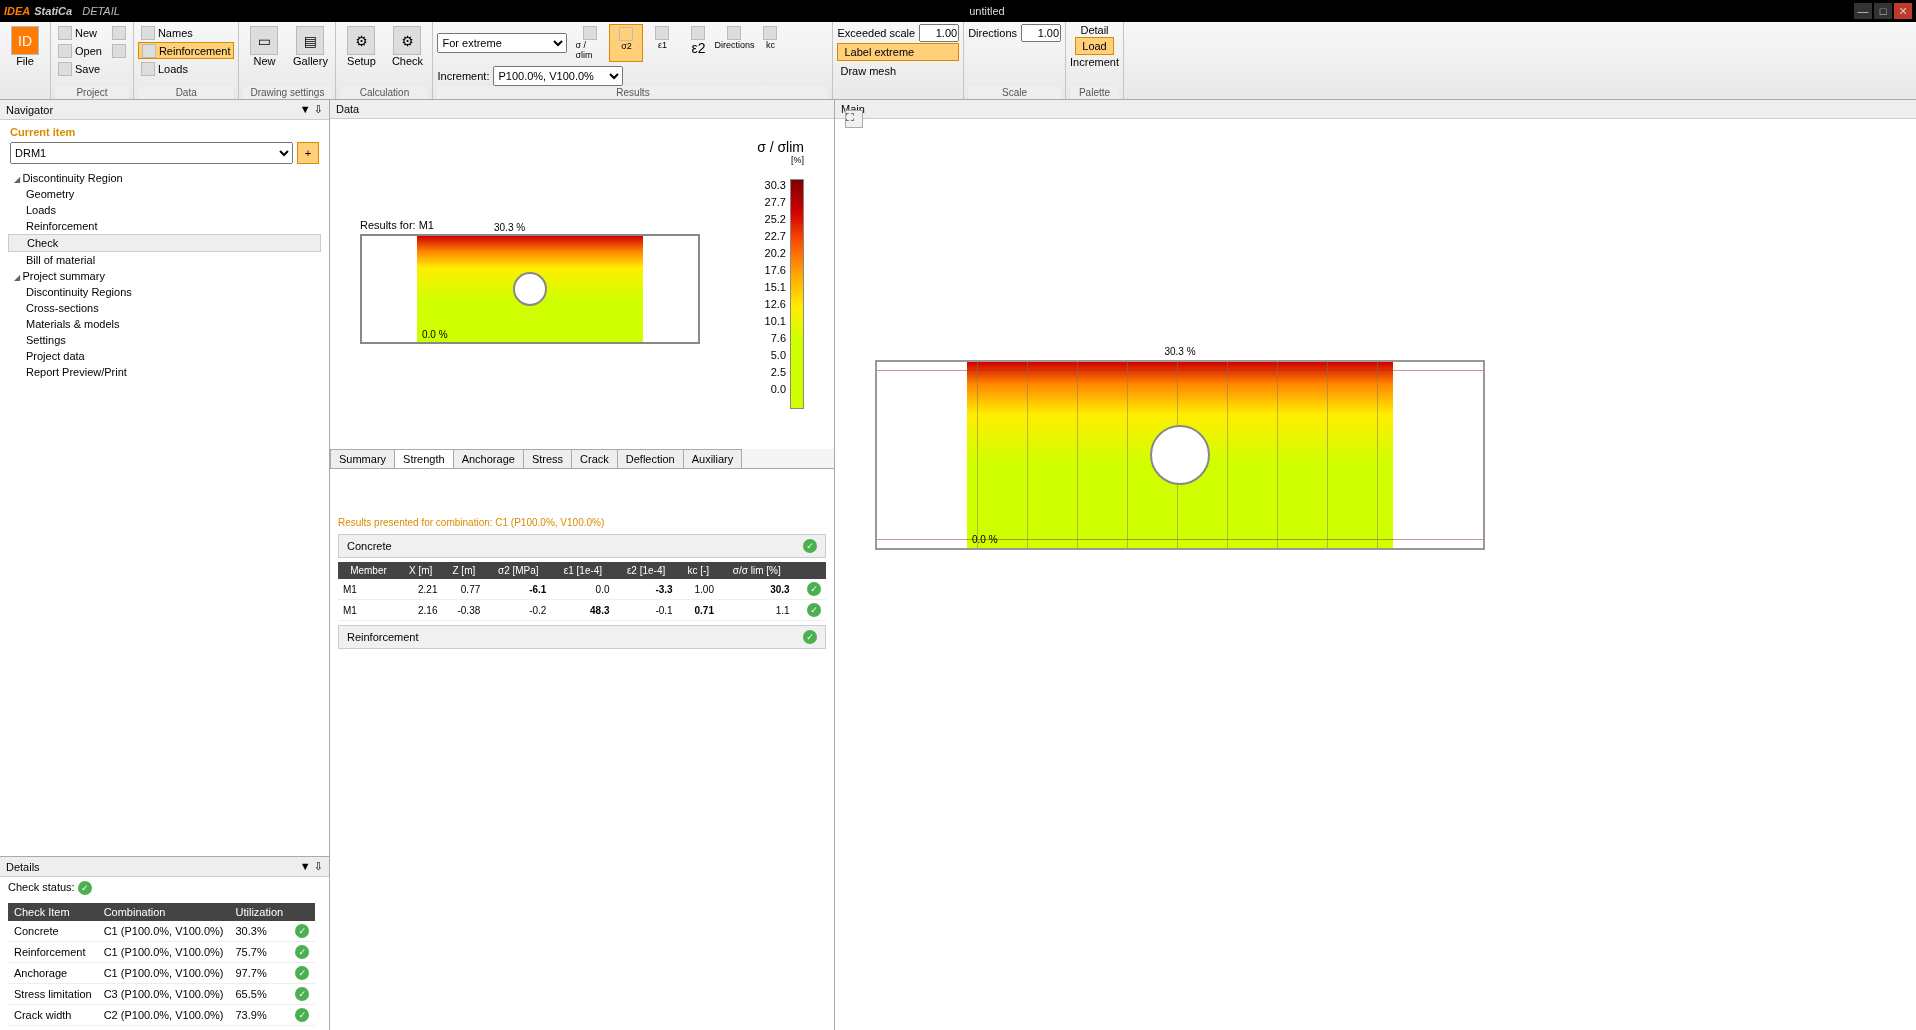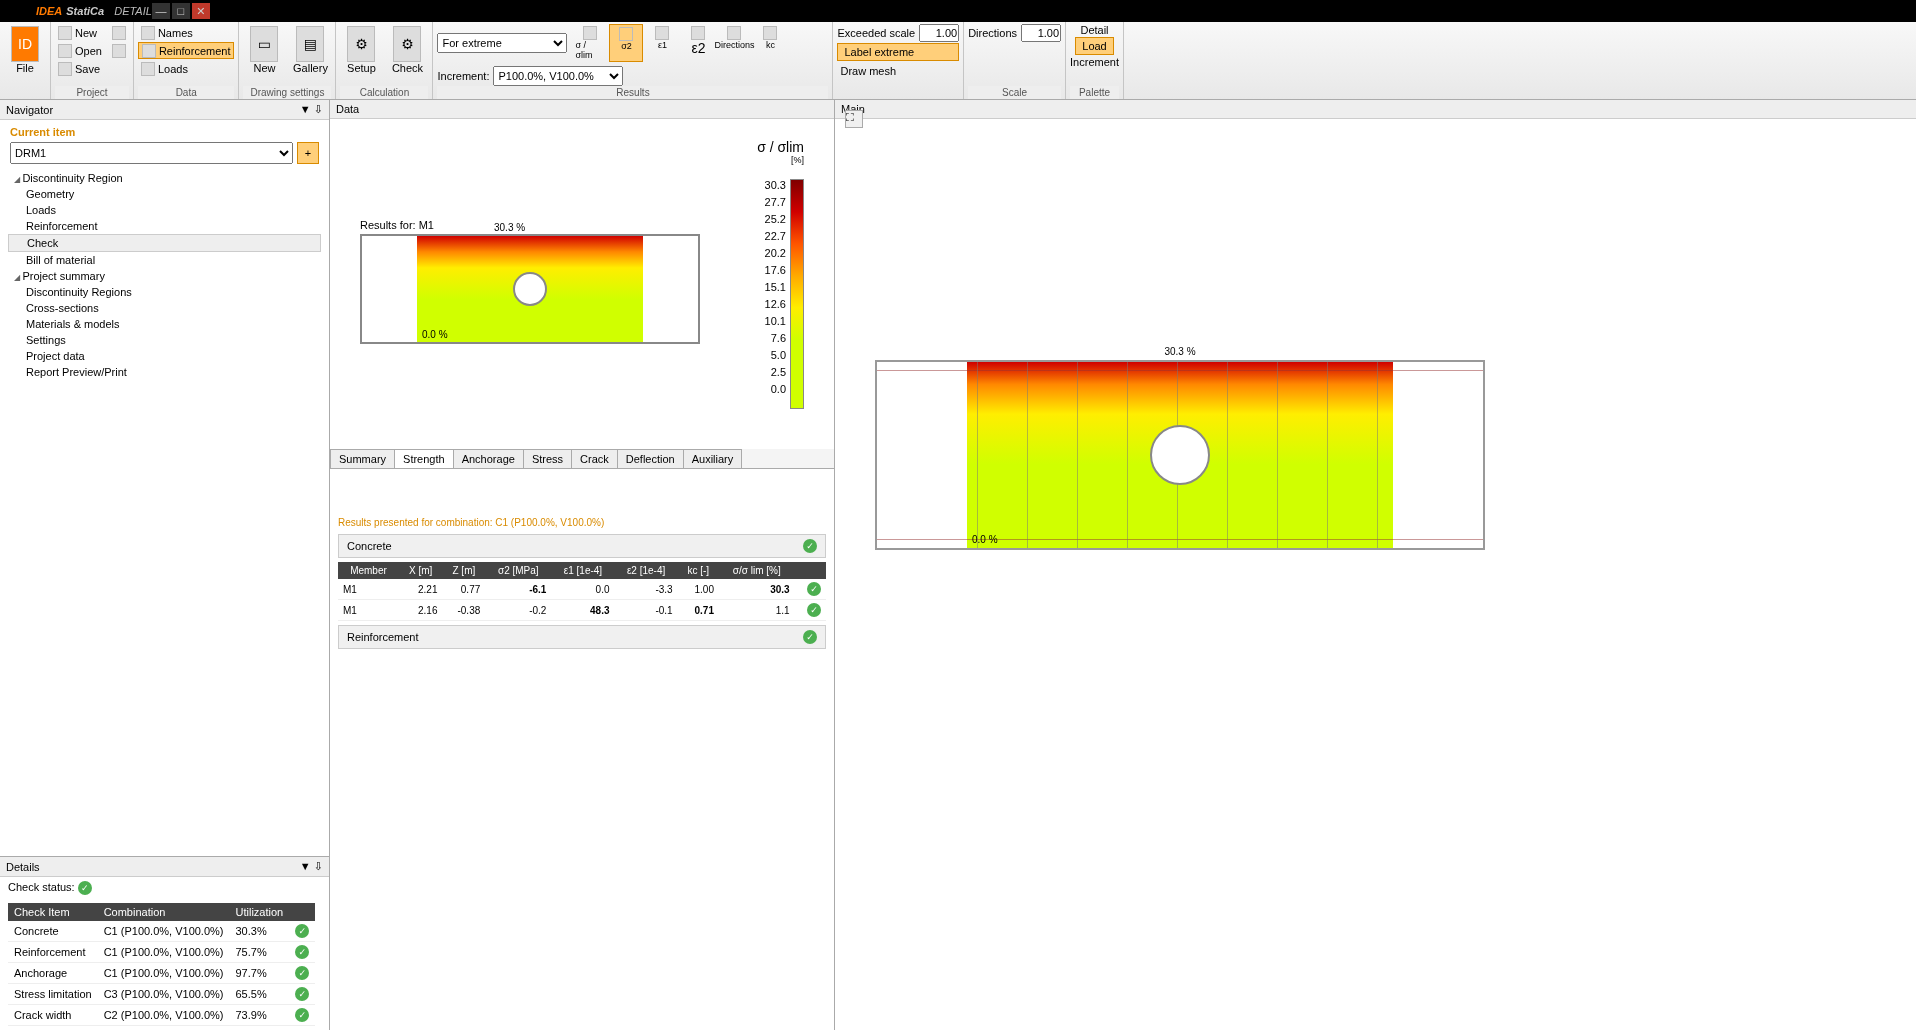--- a/index.html
+++ b/index.html
@@ -1,34 +1,34 @@
 <!DOCTYPE html>
 <html><head>
 <meta charset="utf-8">
 <style>
 * { box-sizing: border-box; margin: 0; padding: 0; font-family: "Segoe UI", Tahoma, sans-serif; font-size: 11px; }
 body { background: #b5b5b5; width: 1916px; height: 1030px; overflow: hidden; }
 
 
 .titlebar { height: 22px; background: #000; color: #fff; display: flex; align-items: center; padding: 0 4px; }
-.logo { color: #ff7a00; font-weight: bold; font-style: italic; margin-right: 4px; margin-left: 32px; }
+.logo { color: #ff7a00; font-weight: bold; font-style: italic; margin-right: 4px; }
 .logo2 { color: #ccc; font-weight: bold; font-style: italic; margin-right: 10px; }
 .detail { color: #bbb; font-style: italic; }
 .titlecenter { flex: 1; text-align: center; color: #ddd; }
 .winbtns { display: flex; gap: 2px; }
 .winbtn { width: 18px; height: 16px; background: #333; color: #ccc; display: flex; align-items: center; justify-content: center; cursor: pointer; }
 .winbtn.close { background: #c0392b; }
 
 
 .ribbon { height: 78px; background: linear-gradient(#f8f8f8,#e8e8e8); border-bottom: 1px solid #aaa; display: flex; }
 .rgroup { border-right: 1px solid #c5c5c5; display: flex; flex-direction: column; padding: 2px 4px 0 4px; }
 .rgroup-body { flex: 1; display: flex; align-items: flex-start; gap: 4px; }
 .rgroup-label { text-align: center; color: #555; font-size: 10px; padding: 1px 0; background: #eee; }
 .bigbtn { display: flex; flex-direction: column; align-items: center; width: 42px; padding: 2px; cursor: pointer; }
-.bigbtn .ic { width: 28px; height: 36px; background: #ddd; border: 1px solid #bbb; display: flex; align-items: center; justify-content: center; font-size: 14px; }
+.bigbtn .ic { width: 28px; height: 29px; background: #ddd; border: 1px solid #bbb; display: flex; align-items: center; justify-content: center; font-size: 14px; }
 .smallbtn { display: flex; align-items: center; gap: 3px; padding: 1px 3px; cursor: pointer; height: 17px; }
 .smallbtn.sel { background: #ffcf7a; border: 1px solid #d98b00; }
 .smallstack { display: flex; flex-direction: column; gap: 1px; }
 .ic-sm { width: 14px; height: 14px; background: #ddd; border: 1px solid #bbb; }
 .ribbon select { font-size: 11px; height: 20px; }
 .ribbon input[type=text] { width: 40px; height: 18px; font-size: 11px; text-align: right; }
 .ribbon .res-icons { display: flex; gap: 2px; }
 .ribbon .resbtn { width: 34px; display: flex; flex-direction: column; align-items: center; padding: 2px; cursor: pointer; }
 .ribbon .resbtn.sel { background: #ffcf7a; border: 1px solid #d98b00; }
 .orangebtn { background: #ffcf7a; border: 1px solid #d98b00; padding: 2px 6px; cursor: pointer; }
@@ -87,20 +87,21 @@
 .rebar-h { position: absolute; left: 0; right: 0; height: 1px; background: rgba(150,50,50,0.5); }
 .rebar-v { position: absolute; top: 0; bottom: 0; width: 1px; background: rgba(120,120,120,0.5); }
 </style>
 </head>
 <body>
 
 <div class="titlebar">
   <span class="logo">IDEA</span>
   <span class="logo2">StatiCa</span>
   <span class="detail">DETAIL</span>
+  <span class="titlecenter">untitled</span>
   <div class="winbtns">
     <div class="winbtn">—</div>
     <div class="winbtn">□</div>
     <div class="winbtn close">✕</div>
   </div>
 </div>
 
 <div class="ribbon">
 
   <div class="rgroup">
@@ -406,21 +407,21 @@
             <th>kc [-]</th>
             <th>σ/σ lim [%]</th>
             <th></th>
       </tr>
       <tr>
         <td>M1</td>
             <td>2.21</td>
             <td>0.77</td>
             <td style="font-weight:bold">-6.1</td>
             <td>0.0</td>
-            <td style="font-weight:normal">-3.3</td>
+            <td style="font-weight:bold">-3.3</td>
             <td>1.00</td>
             <td style="font-weight:bold">30.3</td>
             <td><span class="ok">✓</span></td>
       </tr>
       <tr>
         <td>M1</td>
             <td>2.16</td>
             <td>-0.38</td>
             <td>-0.2</td>
             <td style="font-weight:bold">48.3</td>

